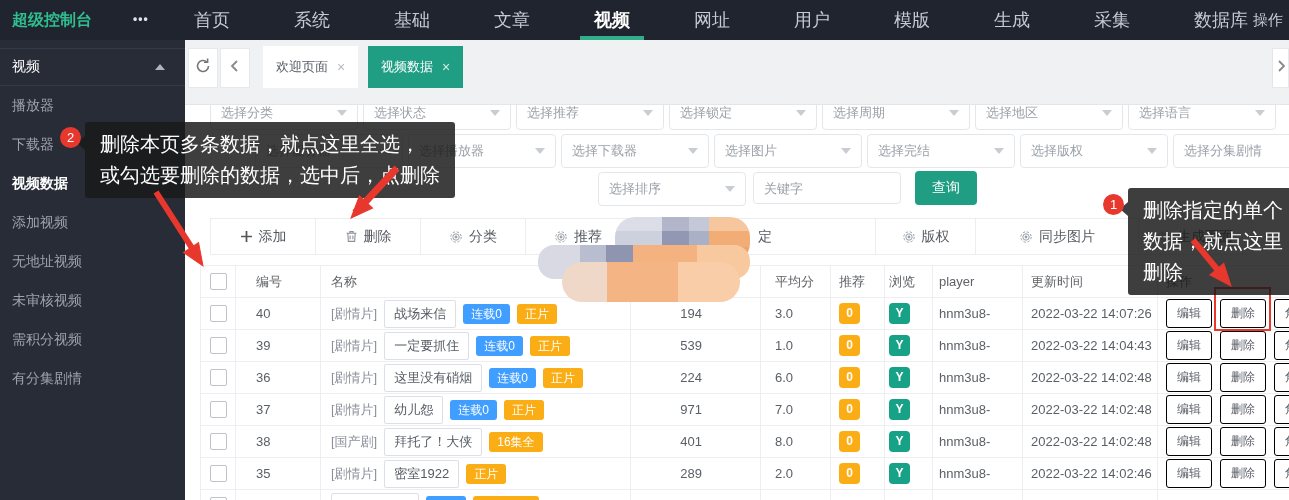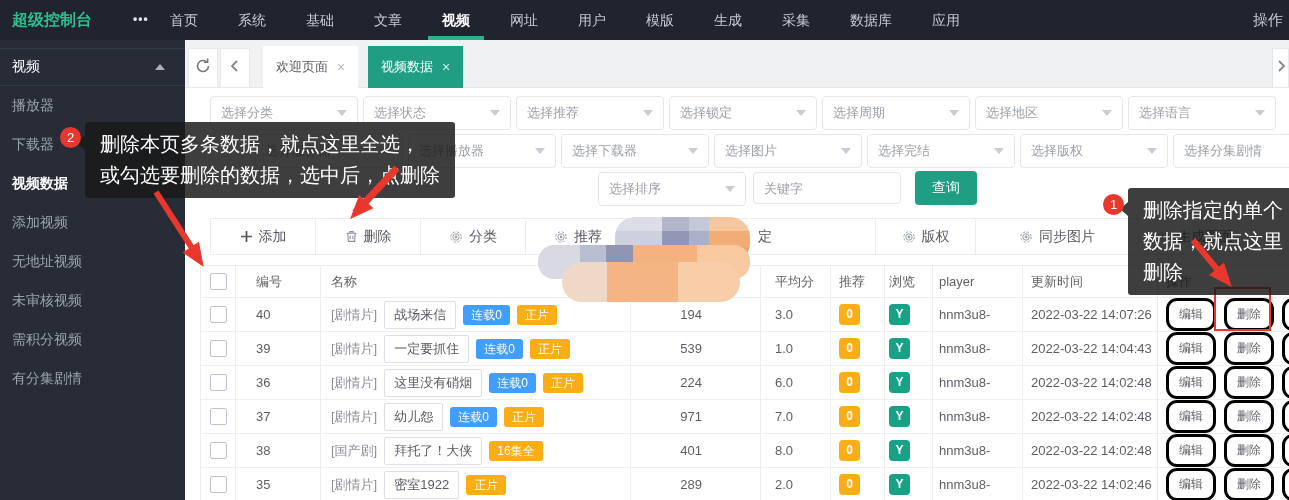--- a/index.html
+++ b/index.html
@@ -4,34 +4,34 @@
 <style>
   * { margin:0; padding:0; box-sizing:border-box; font-family:"Liberation Sans","DejaVu Sans",sans-serif; }
   html,body { width:1289px; height:500px; }
   body { position:relative; overflow:hidden; background:#fff; }
 
   
   .nav { position:absolute; left:0; top:0; width:1289px; height:40px; background:#20242e; z-index:10;text-align:right; }
   .logo { position:absolute; left:12px; top:0; line-height:40px; color:#2fbe8f; font-size:16px; font-weight:bold; }
   .nav-more { position:absolute; left:133px; top:-1px; line-height:40px; color:#dfe3e9; font-size:12px; letter-spacing:1px; font-weight:bold; }
   .nav-menu { position:absolute; left:170px; top:0; height:40px; display:flex; }
-  .nav-item { height:40px; line-height:40px; color:#c6cad2; font-size:14px; margin-right:40px; position:relative; cursor:pointer; white-space:nowrap; }
+  .nav-item { height:40px; line-height:40px; color:#c6cad2; font-size:18px; margin-right:40px; position:relative; cursor:pointer; white-space:nowrap;margin-left:24px; }
   .nav-item.active { color:#fff; font-weight:bold; }
   .nav-item.active::after { content:""; position:absolute; left:-14px; right:-14px; bottom:0; height:4px; background:#2fae89; }
   .nav-right { position:absolute; left:1253px; top:0; line-height:40px; color:#c6cad2; font-size:15px; }
 
   
   .sidebar { position:absolute; left:0; top:40px; width:185px; height:460px; background:#272c37; z-index:9; }
   .side-group { margin-top:8px; height:38px; display:flex; align-items:center; justify-content:space-between; padding:0 20px 0 12px; color:#fff; font-size:14px; border-top:1px solid #343a47; border-bottom:1px solid #343a47; cursor:pointer; }
   .caret-up { width:0; height:0; border-left:5px solid transparent; border-right:5px solid transparent; border-bottom:6px solid #aeb3bd; }
   .side-item { height:39px; line-height:39px; padding-left:12px; color:#9da3ad; font-size:14px; cursor:pointer; white-space:nowrap; }
   .side-item.active { color:#fff; font-weight:bold; }
 
   
-  .tabbar { position:absolute; left:185px; top:40px; width:1104px; height:48px; background:#f0f1f3; border-bottom:1px solid #e3e5e8; z-index:5; }
+  .tabbar { position:absolute; left:185px; top:40px; width:1104px; height:65px; background:#f0f1f3; border-bottom:1px solid #e3e5e8; z-index:5; }
   .icon-btn { position:absolute; background:#fff; border:1px solid #e6e8eb; display:flex; align-items:center; justify-content:center; cursor:pointer; }
   .refresh-btn { left:3px; top:8px; width:30px; height:40px; }
   .back-btn { left:35px; top:8px; width:30px; height:40px; }
   .next-btn { right:0; top:8px; width:17px; height:40px; border-left:1px solid #e3e5e8; }
   .tab { position:absolute; top:6px; height:42px; background:#fff; display:flex; align-items:center; padding:0 13px; font-size:13px; color:#5a6067; gap:9px; cursor:pointer; white-space:nowrap; }
   .tab.active { background:#1f9e84; color:#fff; }
   .tab .x { color:#b4bac1; font-size:14px; }
   .tab.active .x { color:#d4ece5; }
 
   
@@ -68,21 +68,21 @@
   .nbox { border:1px solid #dcdfe6; border-radius:2px; padding:4px 9px; color:#565b63; }
   .nbox.empty { min-width:88px; height:25px; }
   .badge { color:#fff; font-size:12px; padding:4px 8px; border-radius:3px; line-height:1; }
   .badge.blue { background:#3f9eff; }
   .badge.orange { background:#fbad15; }
   .badge.empty-b { min-width:40px; height:20px; }
   .badge.empty-o { min-width:66px; height:20px; }
   .sq { display:inline-block; min-width:21px; height:21px; line-height:21px; text-align:center; border-radius:4px; color:#fff; font-size:12px; font-weight:bold; padding:0 2px; }
   .sq.orange { background:#fbad15; }
   .sq.green { background:#17a287; }
-  .act { display:inline-block; border:3px solid #000000; border-radius:11px; background:#fff; color:#5a5f66; font-size:12px; padding:5px 10px; margin-right:8px; cursor:pointer; }
+  .act { display:inline-block; border:1px solid #000000; border-radius:3px; background:#fff; color:#5a5f66; font-size:12px; padding:5px 10px; margin-right:8px; cursor:pointer; }
 
   
   .blob { position:absolute; z-index:40; }
   #blobA { left:615px; top:217px; width:135px; height:46px; border-radius:20px;
     background:linear-gradient(180deg,rgba(255,255,255,.30) 0 30%,rgba(255,255,255,0) 30% 65%,rgba(0,0,0,.04) 65%),
                linear-gradient(90deg,#cdd0dd 0 35%,#9297b3 35% 55%,#aab0c6 55% 70%,#f2ad76 70%); }
   #blobB { left:538px; top:245px; width:212px; height:34px; border-radius:16px;
     background:linear-gradient(90deg,#d8d9e2 0 20%,#b9bdd0 20% 32%,#8f94b0 32% 45%,#f4b281 45% 75%,#f8c99e 75%); }
   #blobC { left:562px; top:262px; width:178px; height:40px; border-radius:20px;
     background:linear-gradient(90deg,#f0d8c8 0 25%,#f5b483 25% 65%,#f9cda8 65%); }

